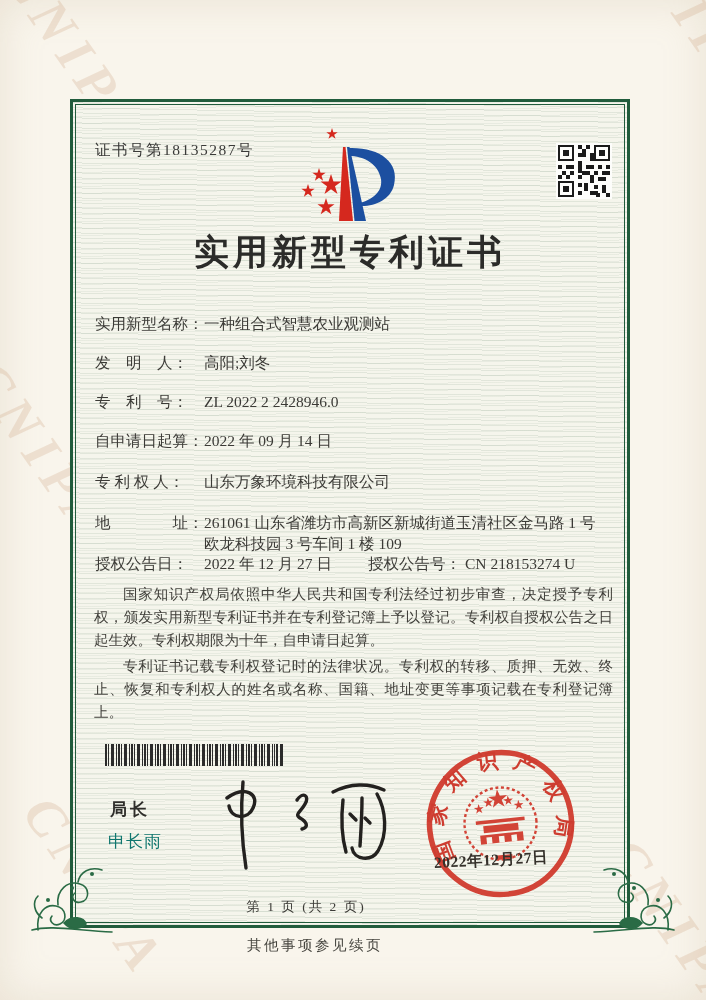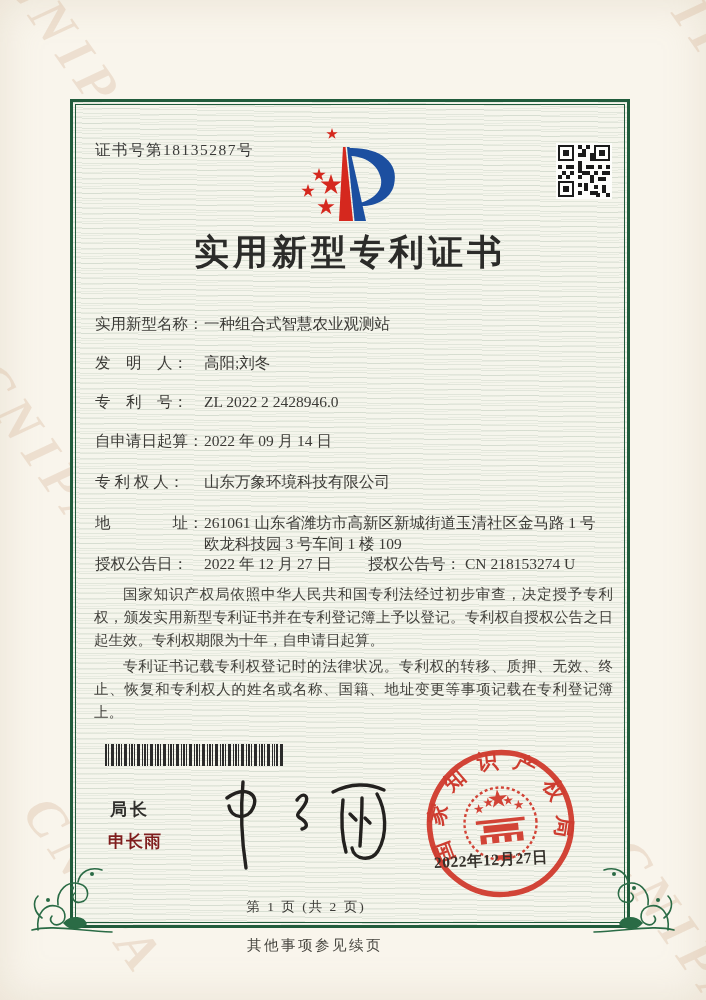--- a/index.html
+++ b/index.html
@@ -65,21 +65,21 @@
   .paras{
     position:absolute;left:94px;top:583px;width:519px;
     font-size:14.5px;line-height:23.2px;color:#403f3a;text-align:justify;
   }
   .paras p{margin:0;text-indent:2em;}
   .paras p + p{margin-top:2px;}
   
   .barcode{position:absolute;left:105px;top:744px;width:178px;height:22px;}
   .sig-title{position:absolute;left:110px;top:798px;font-size:17px;font-weight:bold;color:#2f2e2b;
     font-family:"Liberation Sans","DejaVu Sans",sans-serif;letter-spacing:3px;}
-  .sig-name{position:absolute;left:108px;top:830px;font-size:17px;font-weight:bold;color:#7f1d1d;
+  .sig-name{position:absolute;left:108px;top:830px;font-size:17px;font-weight:normal;color:#0f766e;
     font-family:"Liberation Sans","DejaVu Sans",sans-serif;letter-spacing:1px;}
   .sig-hand{position:absolute;left:205px;top:770px;width:195px;height:108px;}
   .seal{position:absolute;left:423px;top:746px;width:155px;height:155px;transform:rotate(-6deg);opacity:.93;}
   .seal-date{
     position:absolute;left:418px;top:850px;width:146px;text-align:center;
     font-size:15.5px;font-weight:bold;color:#35312b;letter-spacing:.5px;
     transform:rotate(-3deg);
   }
   .page-info{
     position:absolute;left:70px;top:898px;width:472px;text-align:center;

